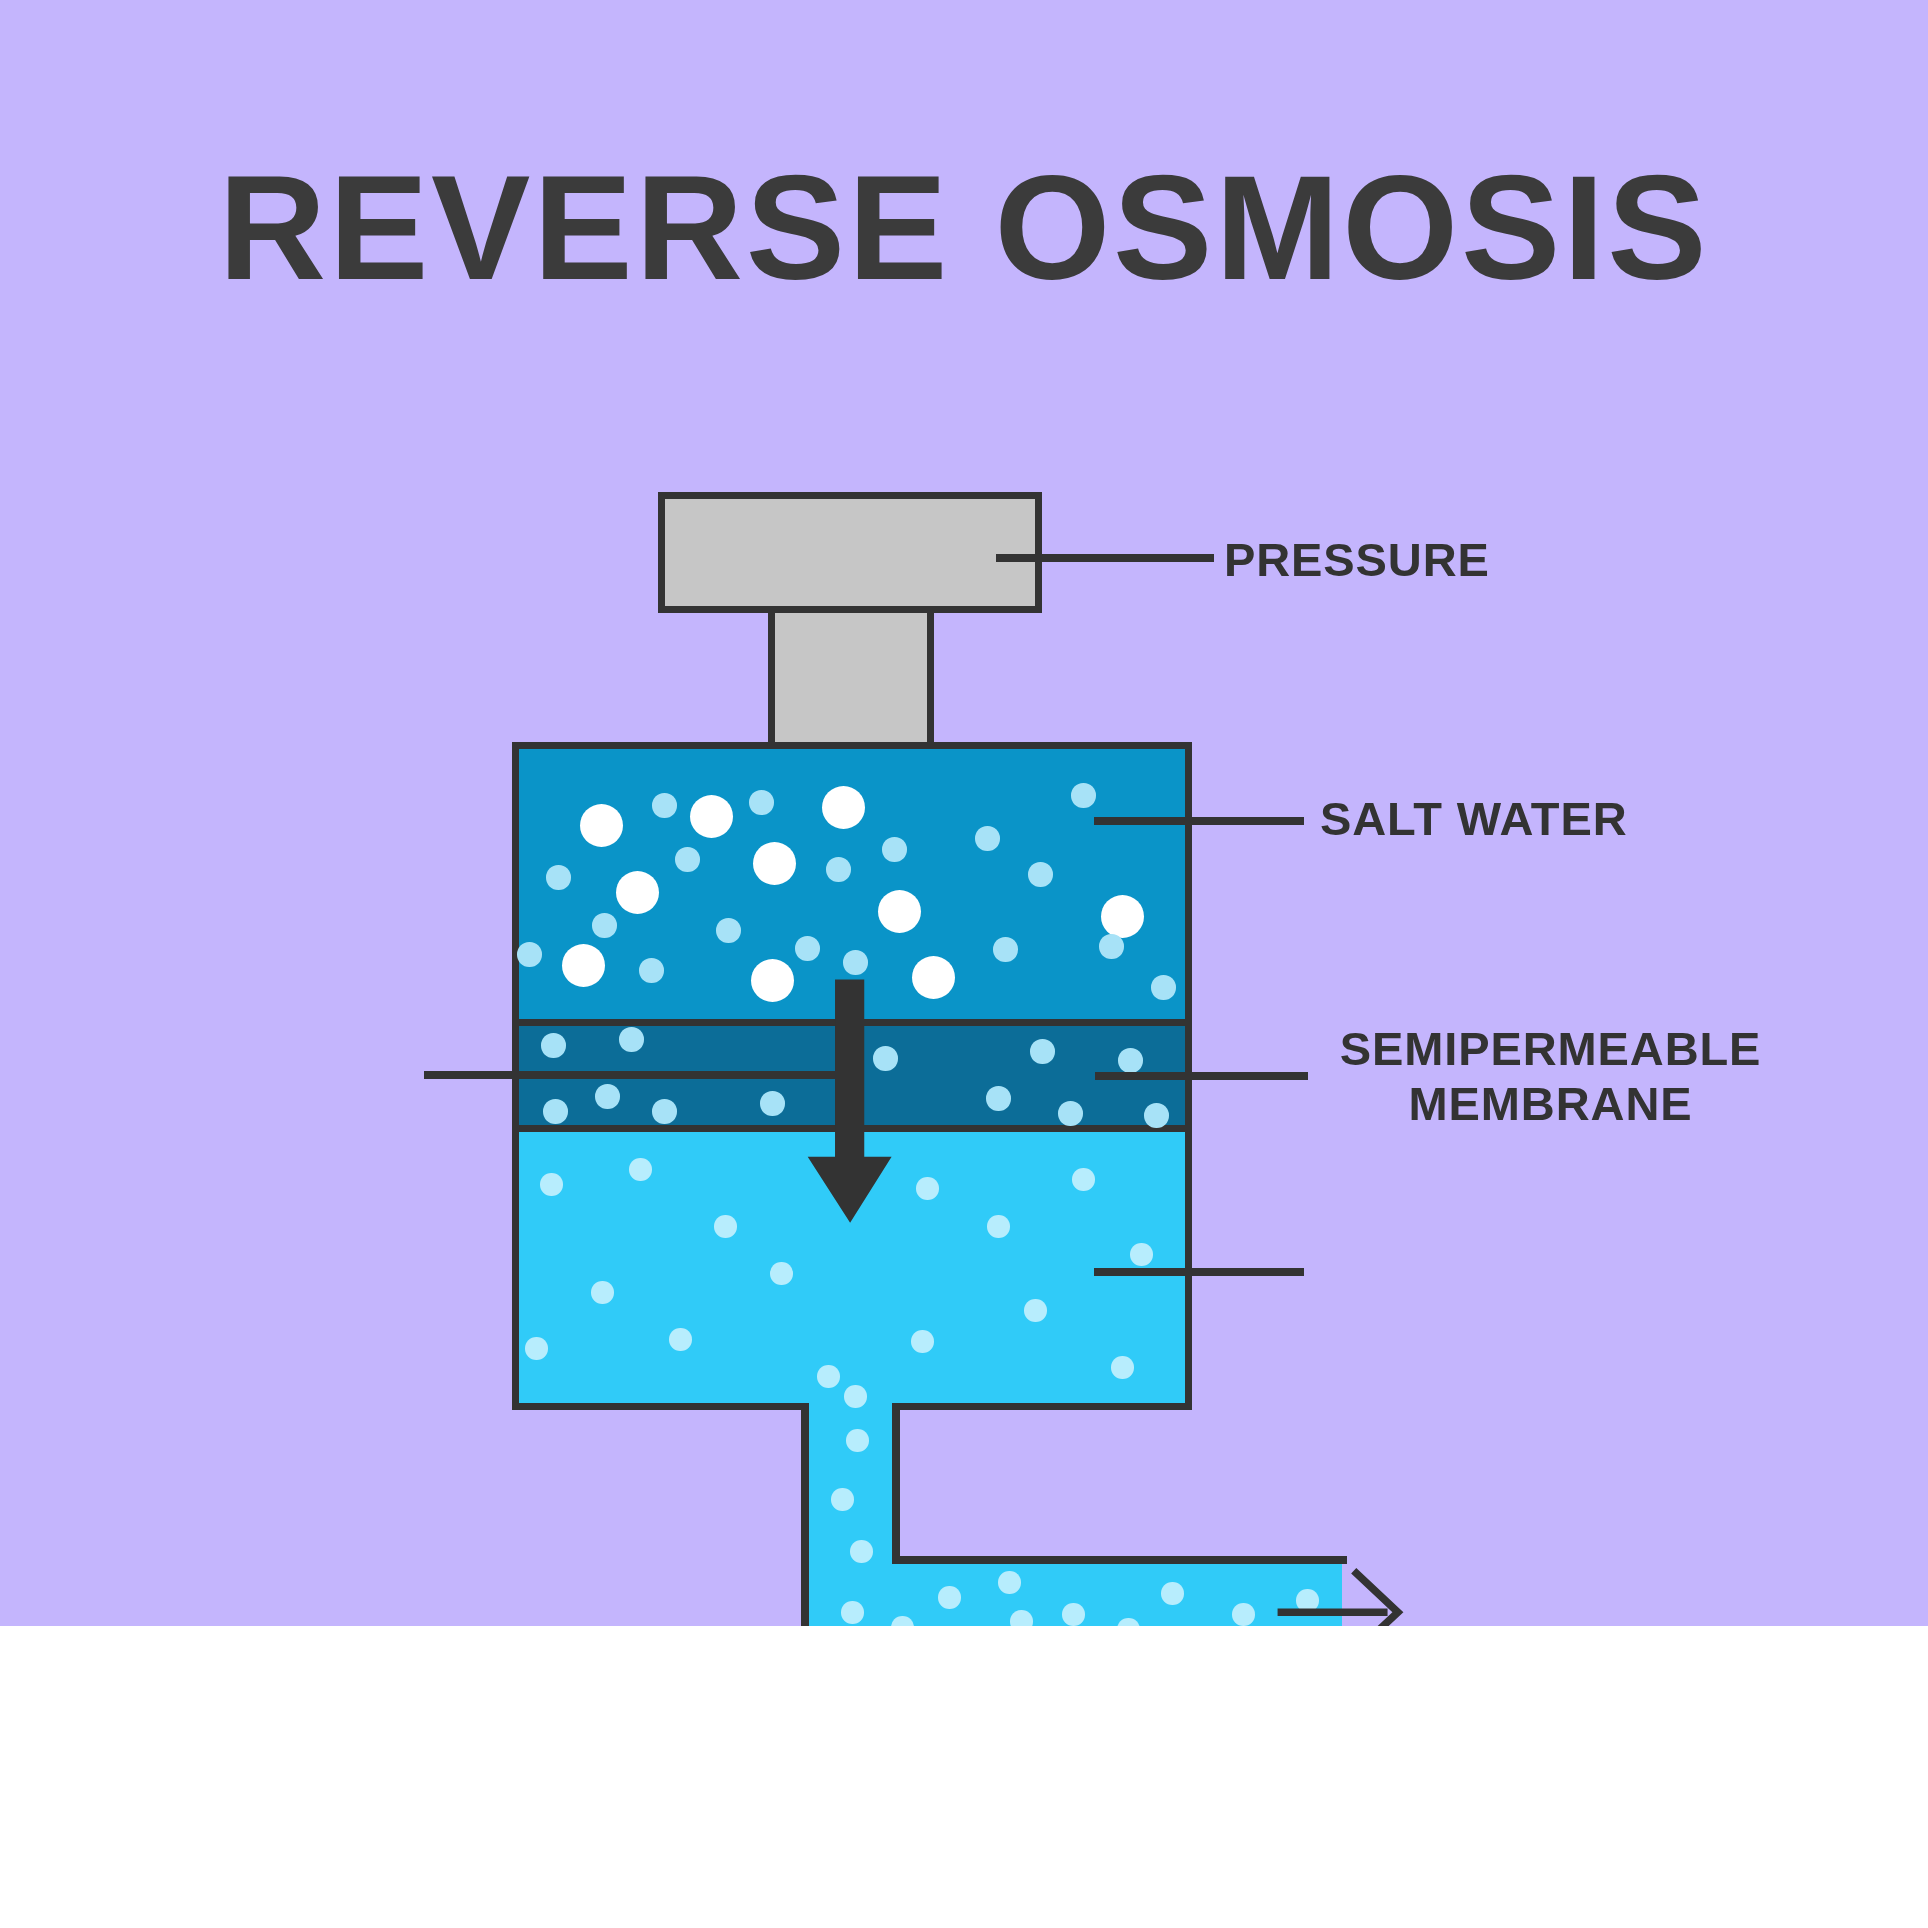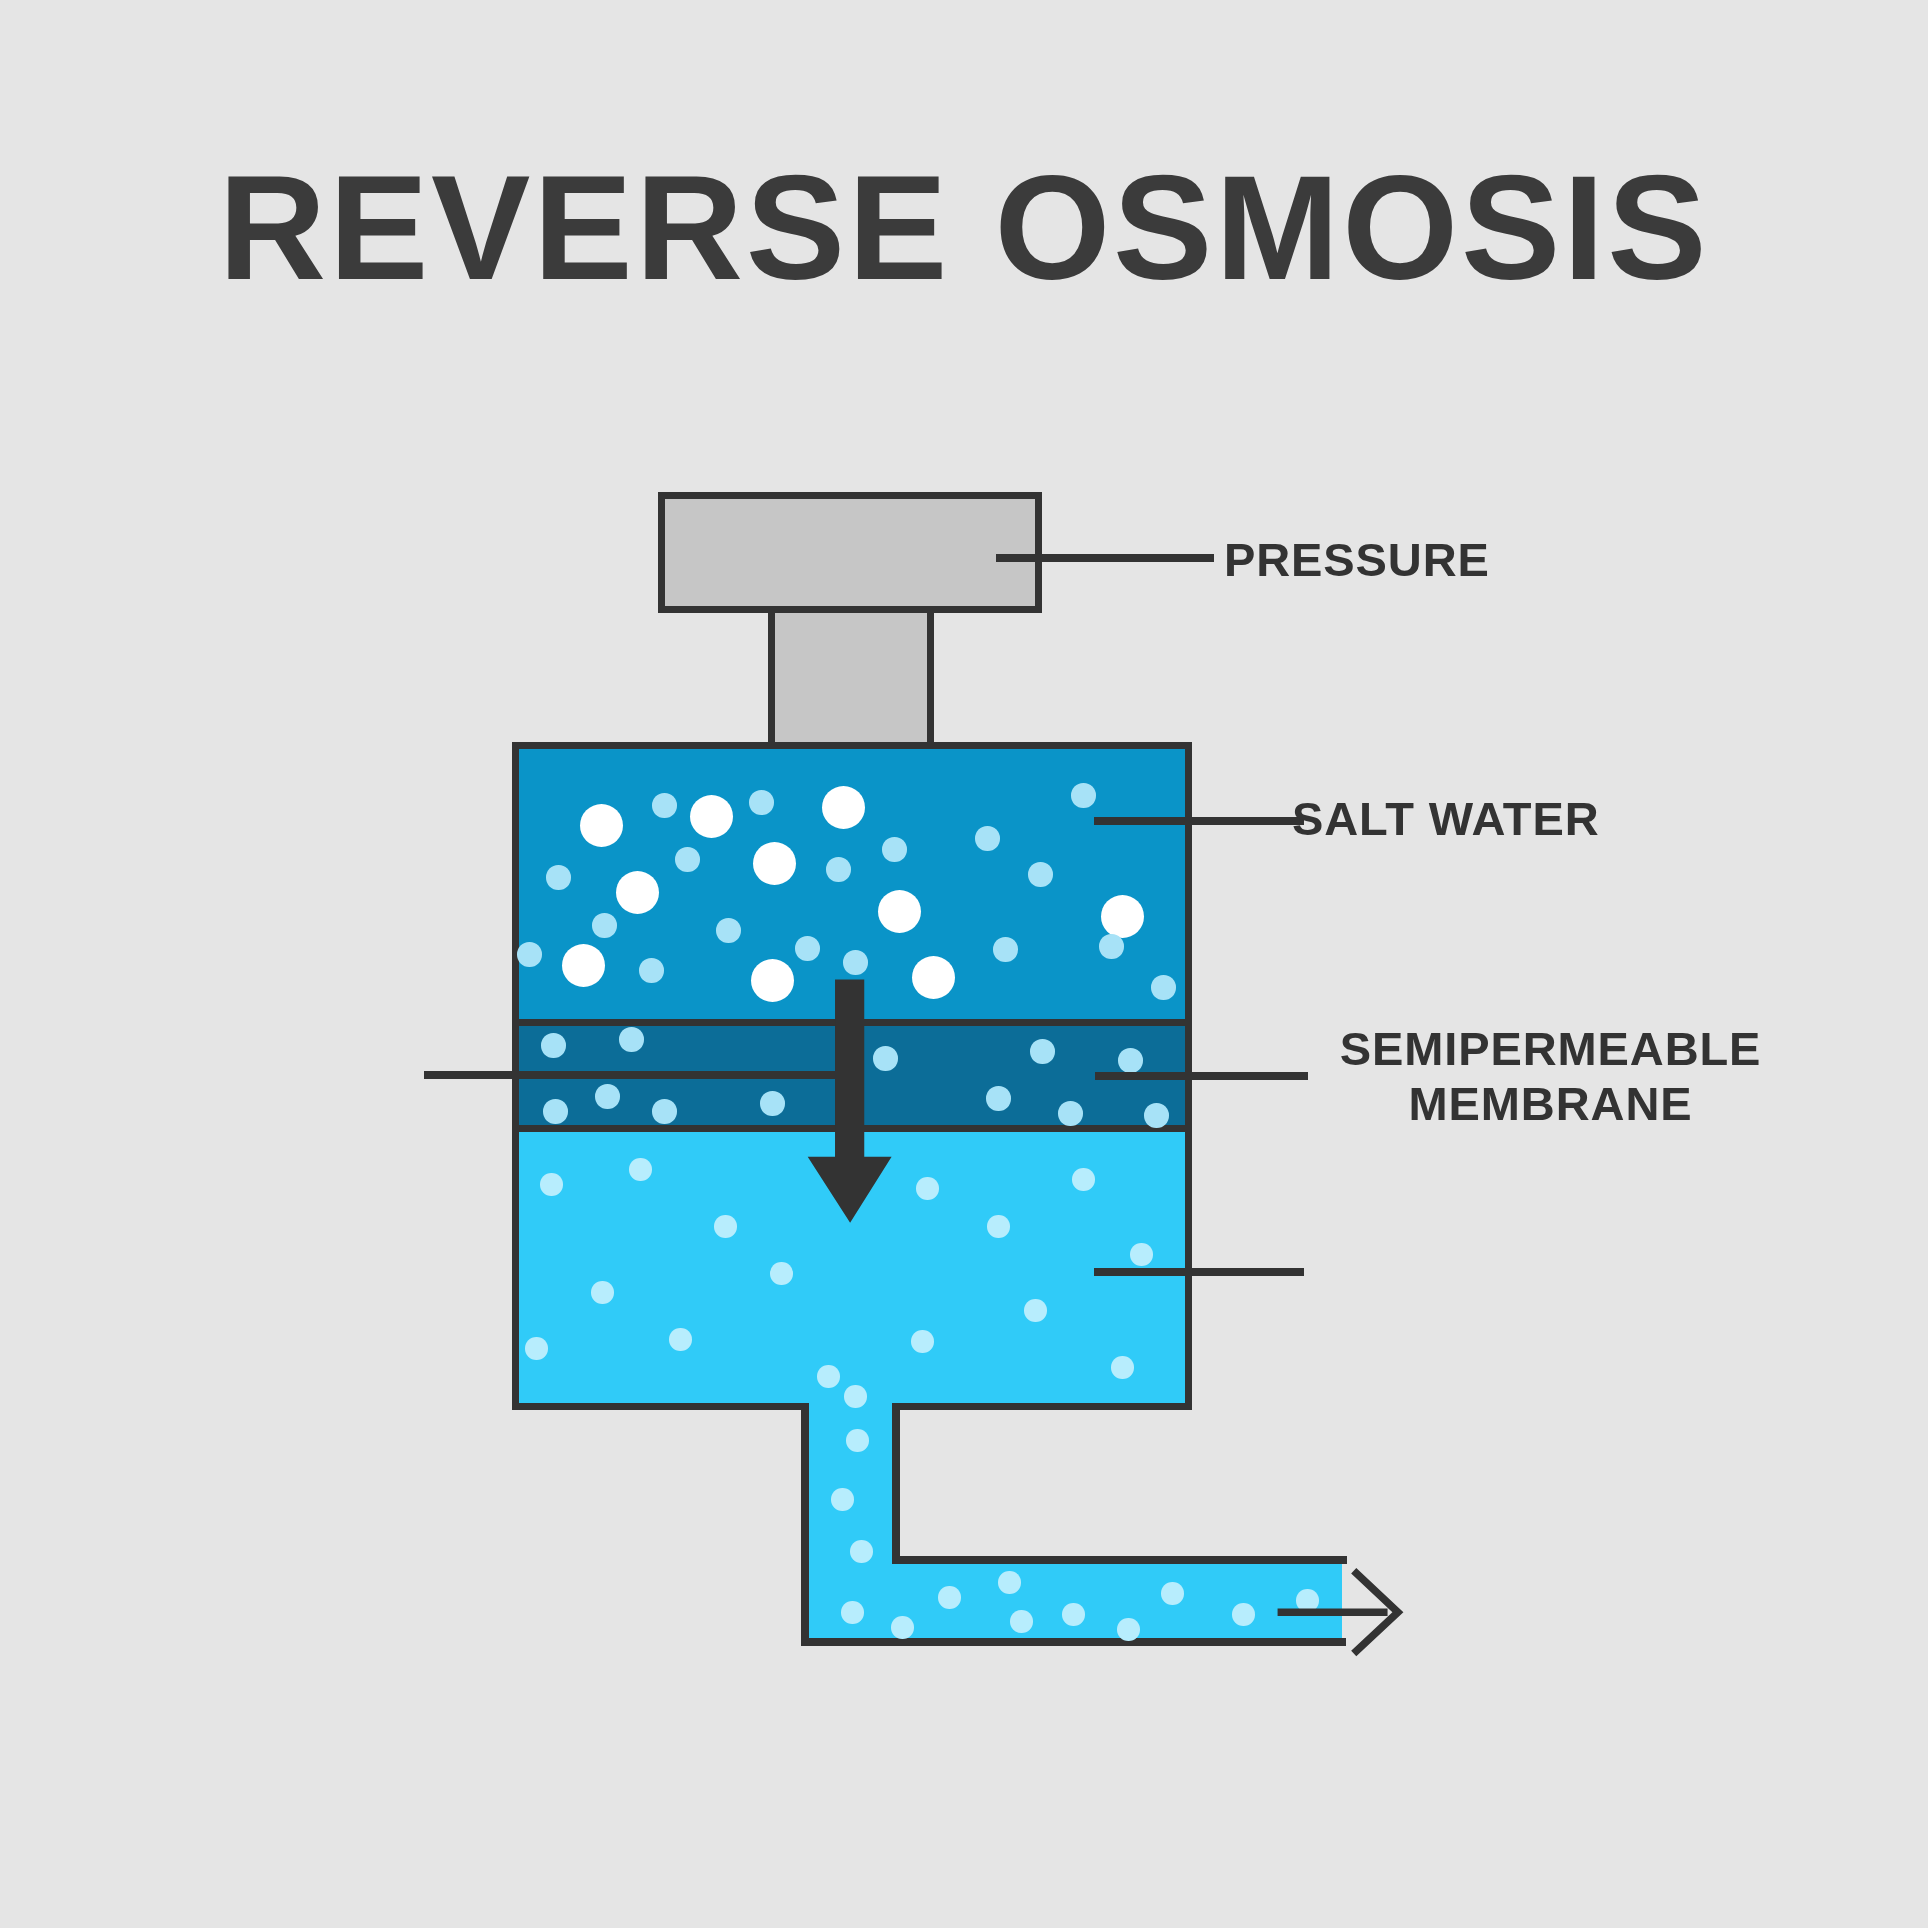--- a/index.html
+++ b/index.html
@@ -1,17 +1,17 @@
 <!DOCTYPE html>
 <html style="--line: #333333; --title: #3b3b3b; --piston: #c6c6c6; --salt: #0a94c8; --membrane: #0c6d98; --fresh: #30cbf8; --dot-white: #ffffff; --dot-salt: #a7e2f7; --dot-fresh: #b7edfd;font-size:15px"><head>
 <meta charset="utf-8">
 <style>
   html,body{margin:0;padding:0;background:#ffffff;}
   .canvas{
-    position:relative;width:1928px;height:1928px;background:#e5e5e5;
+    position:relative;width:1928px;height:1626px;background:#c4b5fd;
     font-family:"Liberation Sans",sans-serif;overflow:hidden;
   }
   
   .title{
     position:absolute;left:0;right:0;top:153px;text-align:center;
     font-size:149px;font-weight:bold;letter-spacing:2.8px;line-height:1;
     color:var(--title);
   }
   
   .lbl{
@@ -155,20 +155,20 @@
   <svg style="left:800px;top:970px;" width="104" height="264" viewBox="0 0 110 280">
     <polygon points="37,10 68,10 68,198 97,198 53,268 8,198 37,198" fill="#333333"></polygon>
   </svg>
 
   <svg style="left:1271px;top:1563px;" width="141" height="104" viewBox="0 0 150 110">
     <line x1="7" y1="52" x2="124" y2="52" stroke="#333333" stroke-width="8"></line>
     <polyline points="88,8 135,52 88,96" fill="none" stroke="#333333" stroke-width="8"></polyline>
   </svg>
 
   <div class="lbl" style="left:1224px;top:532px;text-align:right;">PRESSURE</div>
-  <div class="lbl" style="left:1292px;top:791px;">SALT WATER</div>
+  <div class="lbl" style="left:1320px;top:791px;">SALT WATER</div>
   <div class="lbl center" style="left:1315px;top:1021px;width:471px;">
     <span>SEMIPERMEABLE</span><br>
     <span>MEMBRANE</span>
   </div>
 
 </div>
 
 
 </body></html>

